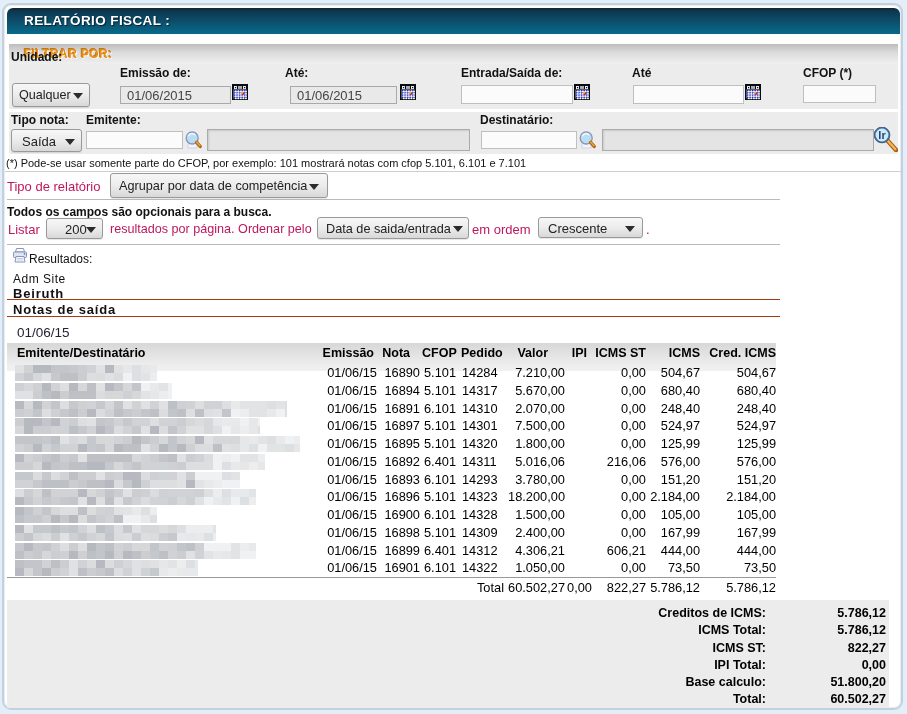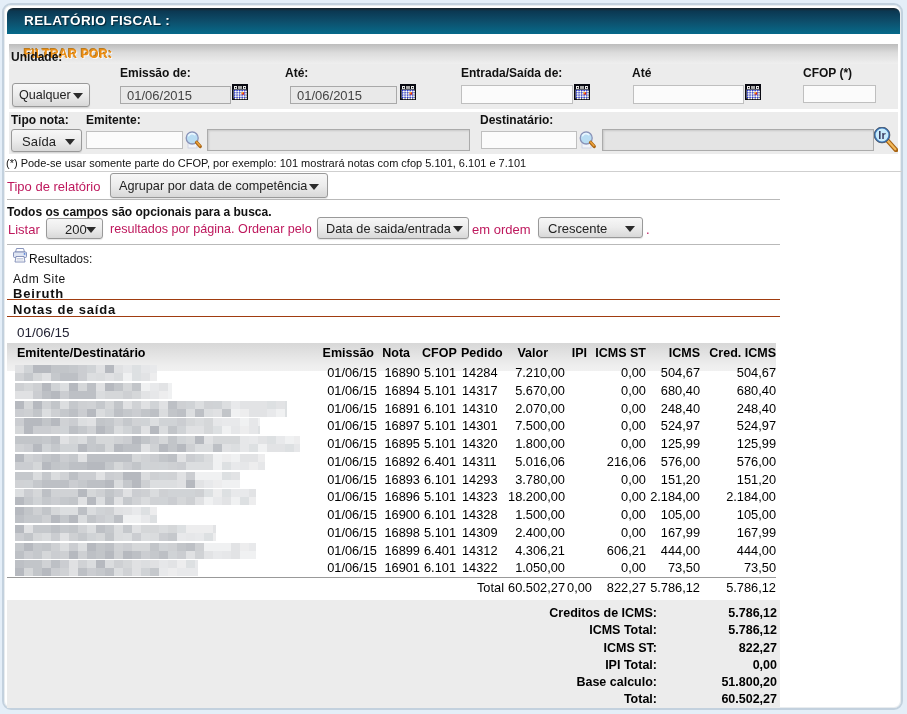--- a/index.html
+++ b/index.html
@@ -54,21 +54,21 @@
 .c-em   { right:399px; }
 .c-nota { right:356px;margin-left:16px; }
 .c-cfop { left:417px; }
 .c-ped  { left:455px; }
 .c-val  { right:211px; }
 .c-st   { right:130px; }
 .c-icms { right:76px; }
 .c-cred { right:0px; }
 .c-tot  { right:272px; }
 
-#sumbox { position:absolute; left:7px; top:600px; width:773px; height:108px;
+#sumbox { position:absolute; left:7px; top:600px; width:882px; height:108px;
   background:#ececec; }
 .srow { position:relative; height:17.3px; }
 .slab { position:absolute; right:123px; top:2px; font-size:12.5px; font-weight:bold; color:#000; }
 .sval { position:absolute; right:3px; top:2px; font-size:12.5px; font-weight:bold; color:#000; }
 </style>
 </head>
 <body>
 <div id="page">
   <div id="panel"></div>
   <div id="titlebar">

